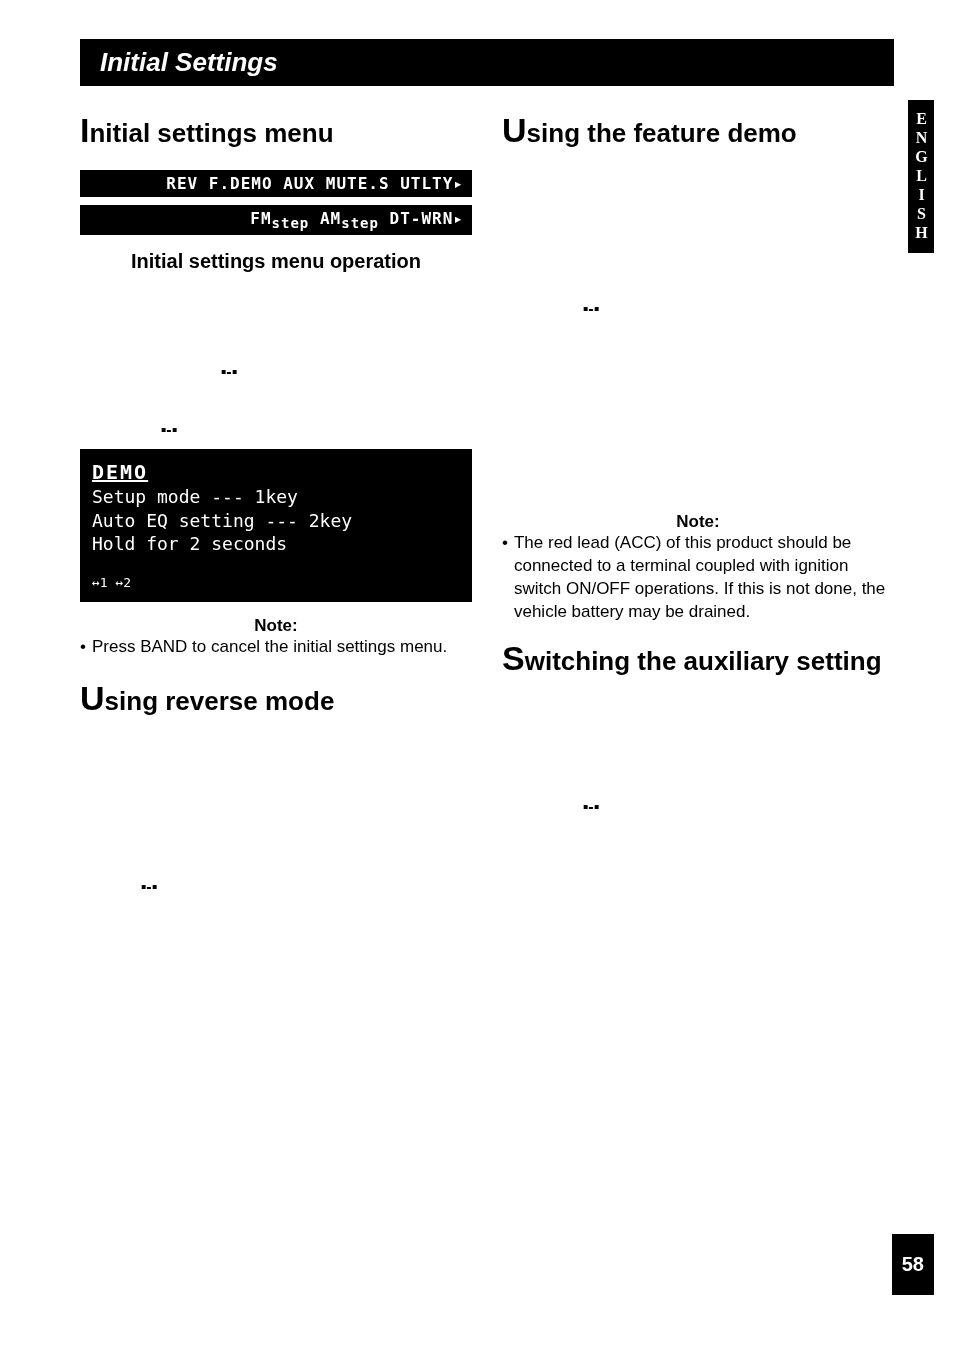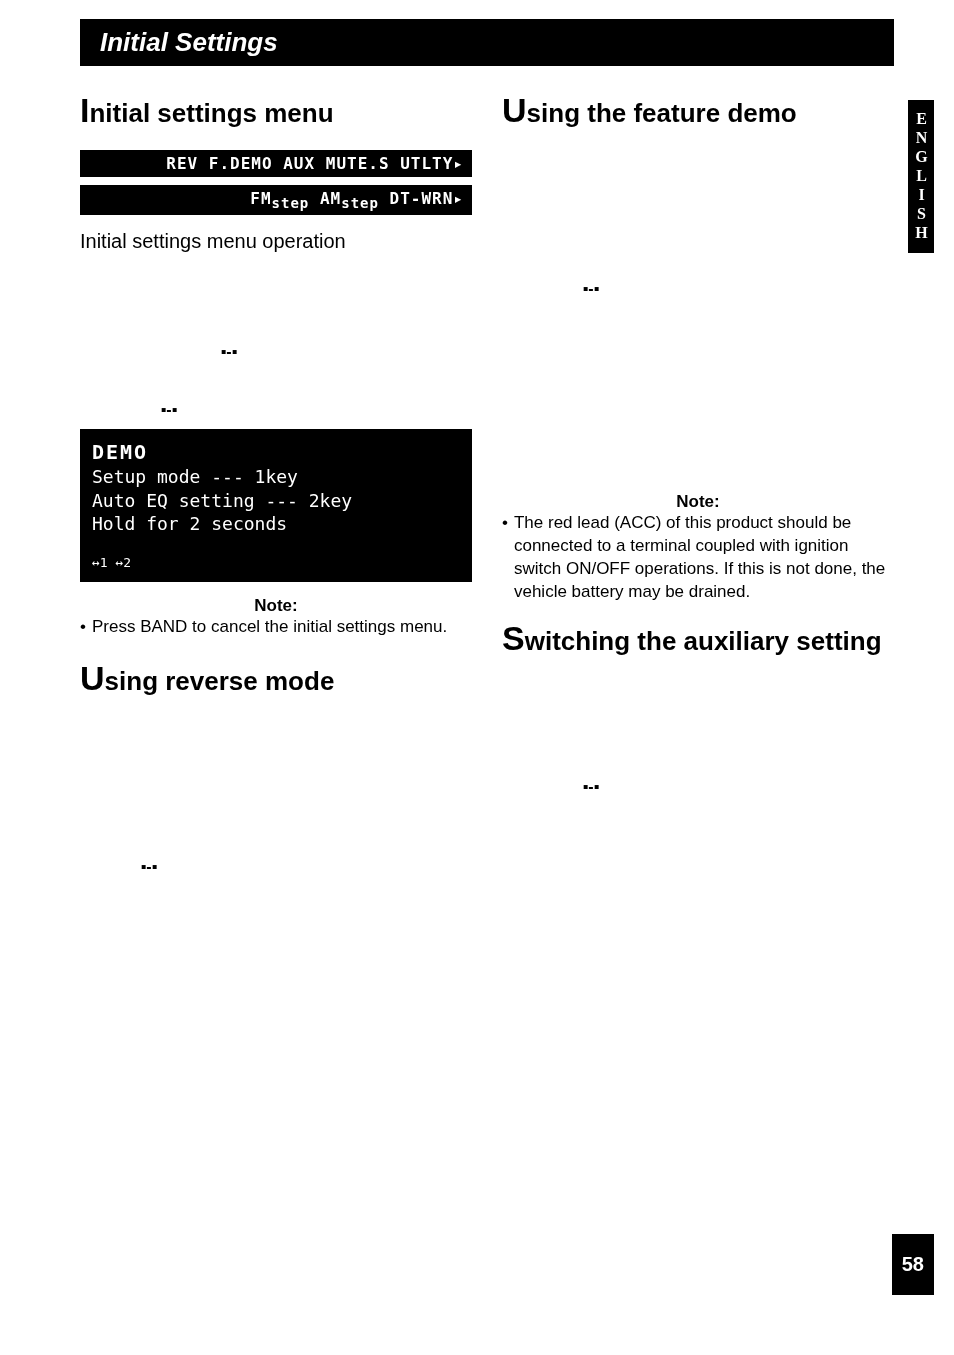--- a/index.html
+++ b/index.html
@@ -5,21 +5,21 @@
   * { box-sizing: border-box; margin: 0; padding: 0; }
   body {
     width: 954px;
     height: 1355px;
     font-family: Arial, Helvetica, sans-serif;
     background: #fff;
     color: #000;
     position: relative;
   }
   .page {
-    padding: 19px 60px 30px 80px;
+    padding: 39px 60px 30px 80px;
   }
   .banner {
     background: #000;
     color: #fff;
     font-style: italic;
     font-weight: bold;
     font-size: 26px;
     padding: 8px 20px;
     margin-bottom: 25px;
   }
@@ -33,22 +33,23 @@
   .h1 {
     font-size: 26px;
     font-weight: bold;
     margin-bottom: 20px;
   }
   .h1 .bigcap {
     font-size: 34px;
   }
   .h2 {
     font-size: 20px;
-    font-weight: normal;
+    font-weight: bold;
     margin: 15px 0 10px 0;
+    text-align: center;
   }
   .display-img {
     background: #000;
     color: #fff;
     font-family: monospace;
     font-size: 16px;
     padding: 4px 8px;
     margin: 8px 0;
     letter-spacing: 1px;
     font-weight: bold;
@@ -67,20 +68,21 @@
     padding: 10px 12px;
     font-family: monospace;
     font-size: 18px;
     line-height: 1.3;
     margin: 10px 0;
   }
   .lcd-block .demo-label {
     font-weight: bold;
     font-size: 20px;
     letter-spacing: 2px;
+    text-decoration: underline;
   }
   .lcd-block .demo-line {
     text-align: left;
   }
   .lcd-block .lcd-bottom {
     font-size: 13px;
     margin-top: 20px;
   }
   .note-head {
     font-weight: bold;

